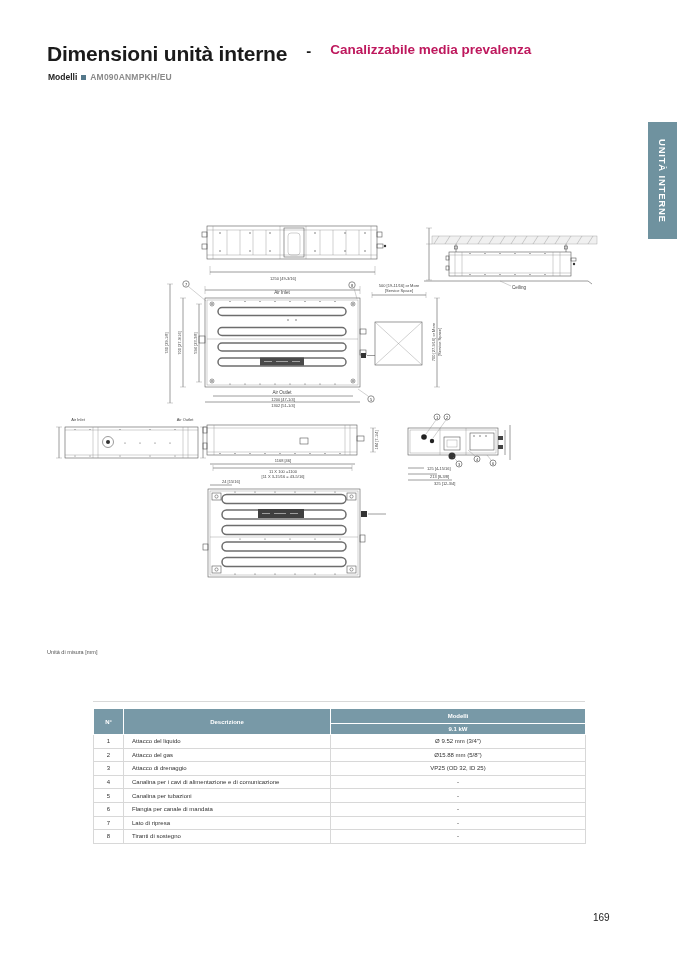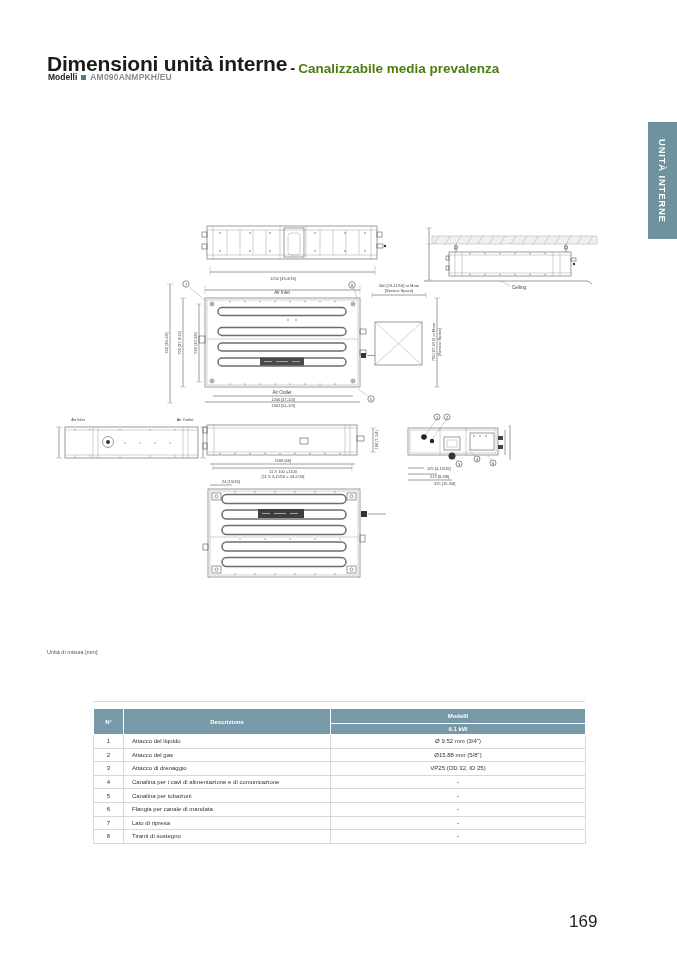--- a/index.html
+++ b/index.html
@@ -1,23 +1,23 @@
 <!DOCTYPE html>
 <html><head>
 <meta charset="utf-8">
 <style>
   html,body{margin:0;padding:0;}
   body{
     width:677px;height:958px;background:#ffffff;position:relative;
     font-family:"Liberation Sans",sans-serif;color:#222;overflow:hidden;
   }
-  .title-row{position:absolute;left:47px;top:52px;display:flex;align-items:flex-end;gap:3px;white-space:nowrap;}
+  .title-row{position:absolute;left:47px;top:42px;display:flex;align-items:flex-start;gap:19px;white-space:nowrap;}
   .title-main{font-size:21px;font-weight:700;color:#1b1b1b;letter-spacing:-0.2px;}
   .title-sep{font-size:15px;font-weight:700;color:#1b1b1b;}
-  .title-sub{font-size:13.5px;font-weight:700;color:#4d7c0f;}
+  .title-sub{font-size:13.5px;font-weight:700;color:#be185d;}
   .models-row{position:absolute;left:48px;top:72px;display:flex;align-items:center;gap:4px;font-size:8.5px;}
   .models-label{font-weight:700;color:#222;}
   .model-square{width:5px;height:5px;background:#54788b;display:inline-block;}
   .model-text{color:#8a8a8a;letter-spacing:0.2px;font-weight:bold;}
   .side-tab{position:absolute;right:0;top:122px;width:29px;height:117px;background:#6f929f;
     display:flex;align-items:center;justify-content:center;}
   .side-tab span{writing-mode:vertical-rl;color:#fff;font-size:9.5px;font-weight:700;letter-spacing:0.8px;white-space:nowrap;}
   .drawing-svg{position:absolute;left:0;top:200px;}
   .d-line{stroke:#4a4a4a;stroke-width:0.55;fill:none;}
   .d-thin{stroke:#8a8a8a;stroke-width:0.4;fill:none;}
@@ -30,21 +30,21 @@
   .table-wrap{position:absolute;left:93px;top:701px;width:492px;border-top:1px solid #d9d9d9;padding-top:6px;}
   table{border-collapse:collapse;width:492px;table-layout:fixed;}
   th{background:#7899a7;color:#fff;font-weight:700;font-size:6px;border:1px solid #fff;padding:0;}
   thead tr:nth-child(1) th{height:14px;}
   thead tr:nth-child(2) th{height:10px;}
   td{border:0.5px solid #d8d8d8;height:12.6px;font-size:6px;color:#333;padding:0;}
   td.c-num,td.c-val{text-align:center;}
   td.c-desc{text-align:left;padding-left:8px;}
   tbody{border-bottom:1px solid #cfcfcf;}
   .col-num{width:30px;} .col-desc{width:207px;} .col-val{width:255px;}
-  .page-num{position:absolute;left:569px;top:912px;font-size:17px;color:#222;}
+  .page-num{position:absolute;left:593px;top:912px;font-size:10px;color:#222;}
 </style>
 </head>
 <body>
 
 <div class="title-row">
   <span class="title-main">Dimensioni unità interne</span>
   <span class="title-sep">-</span>
   <span class="title-sub">Canalizzabile media prevalenza</span>
 </div>
 

